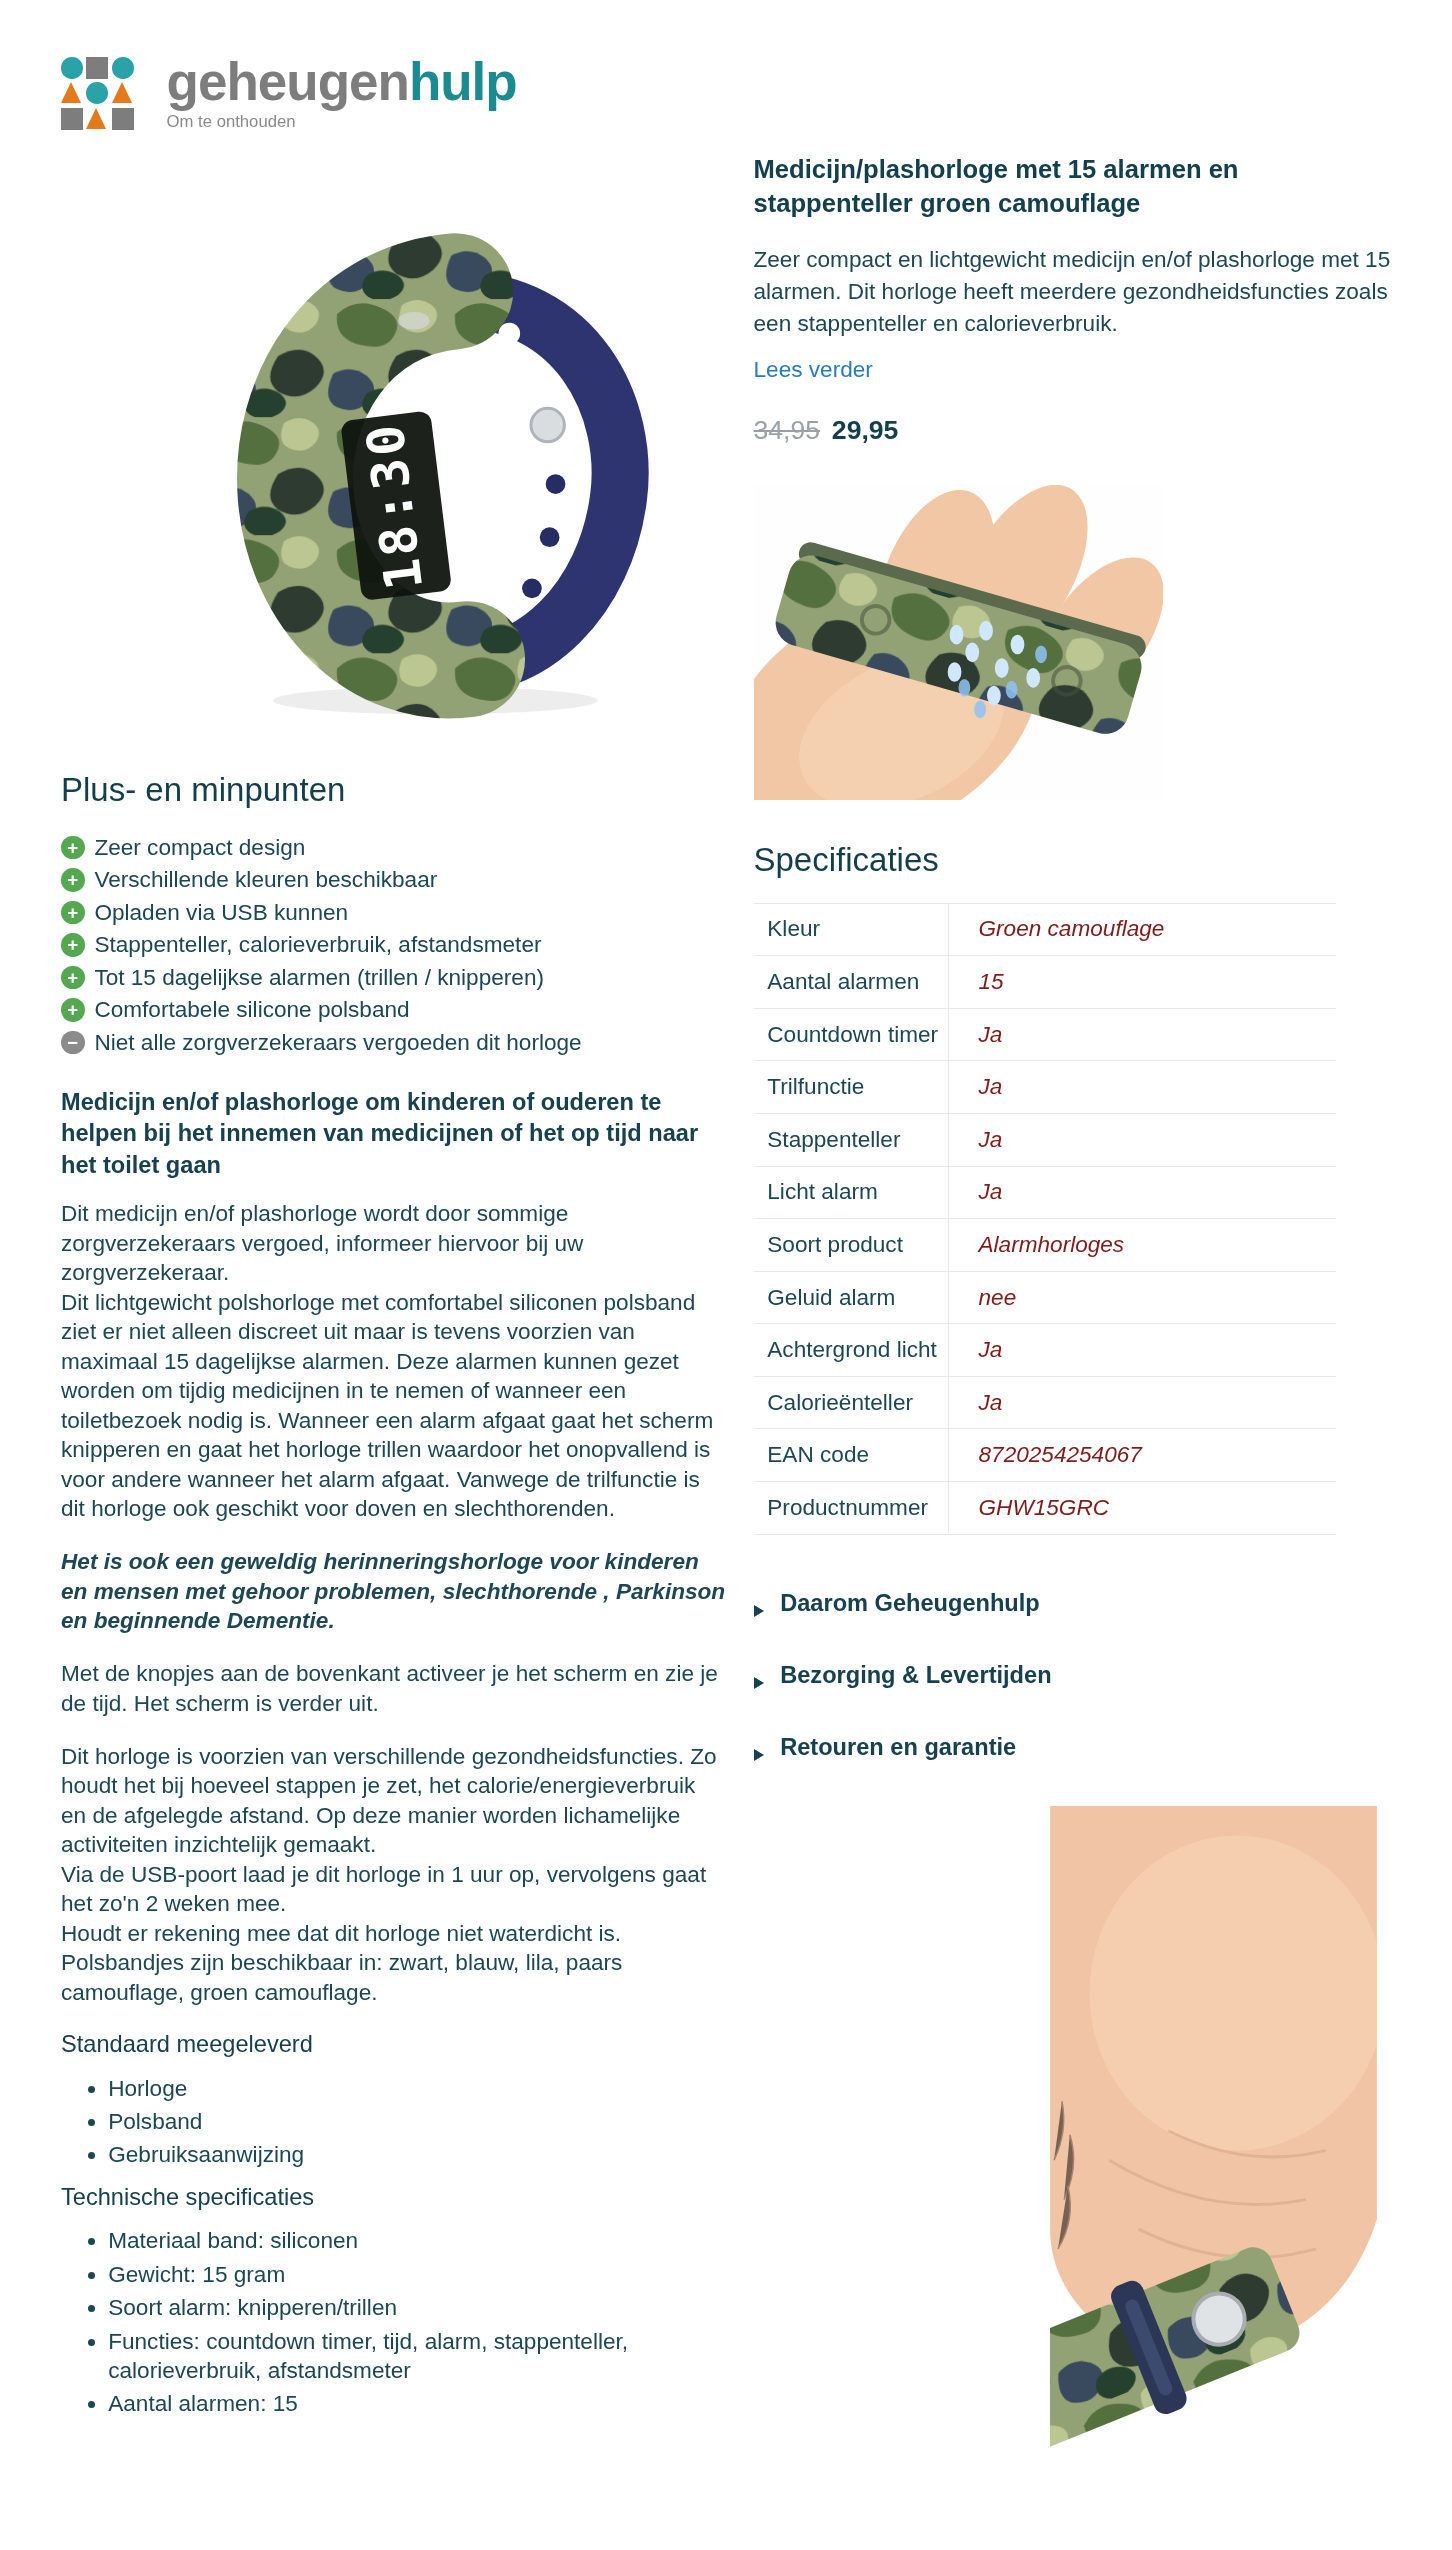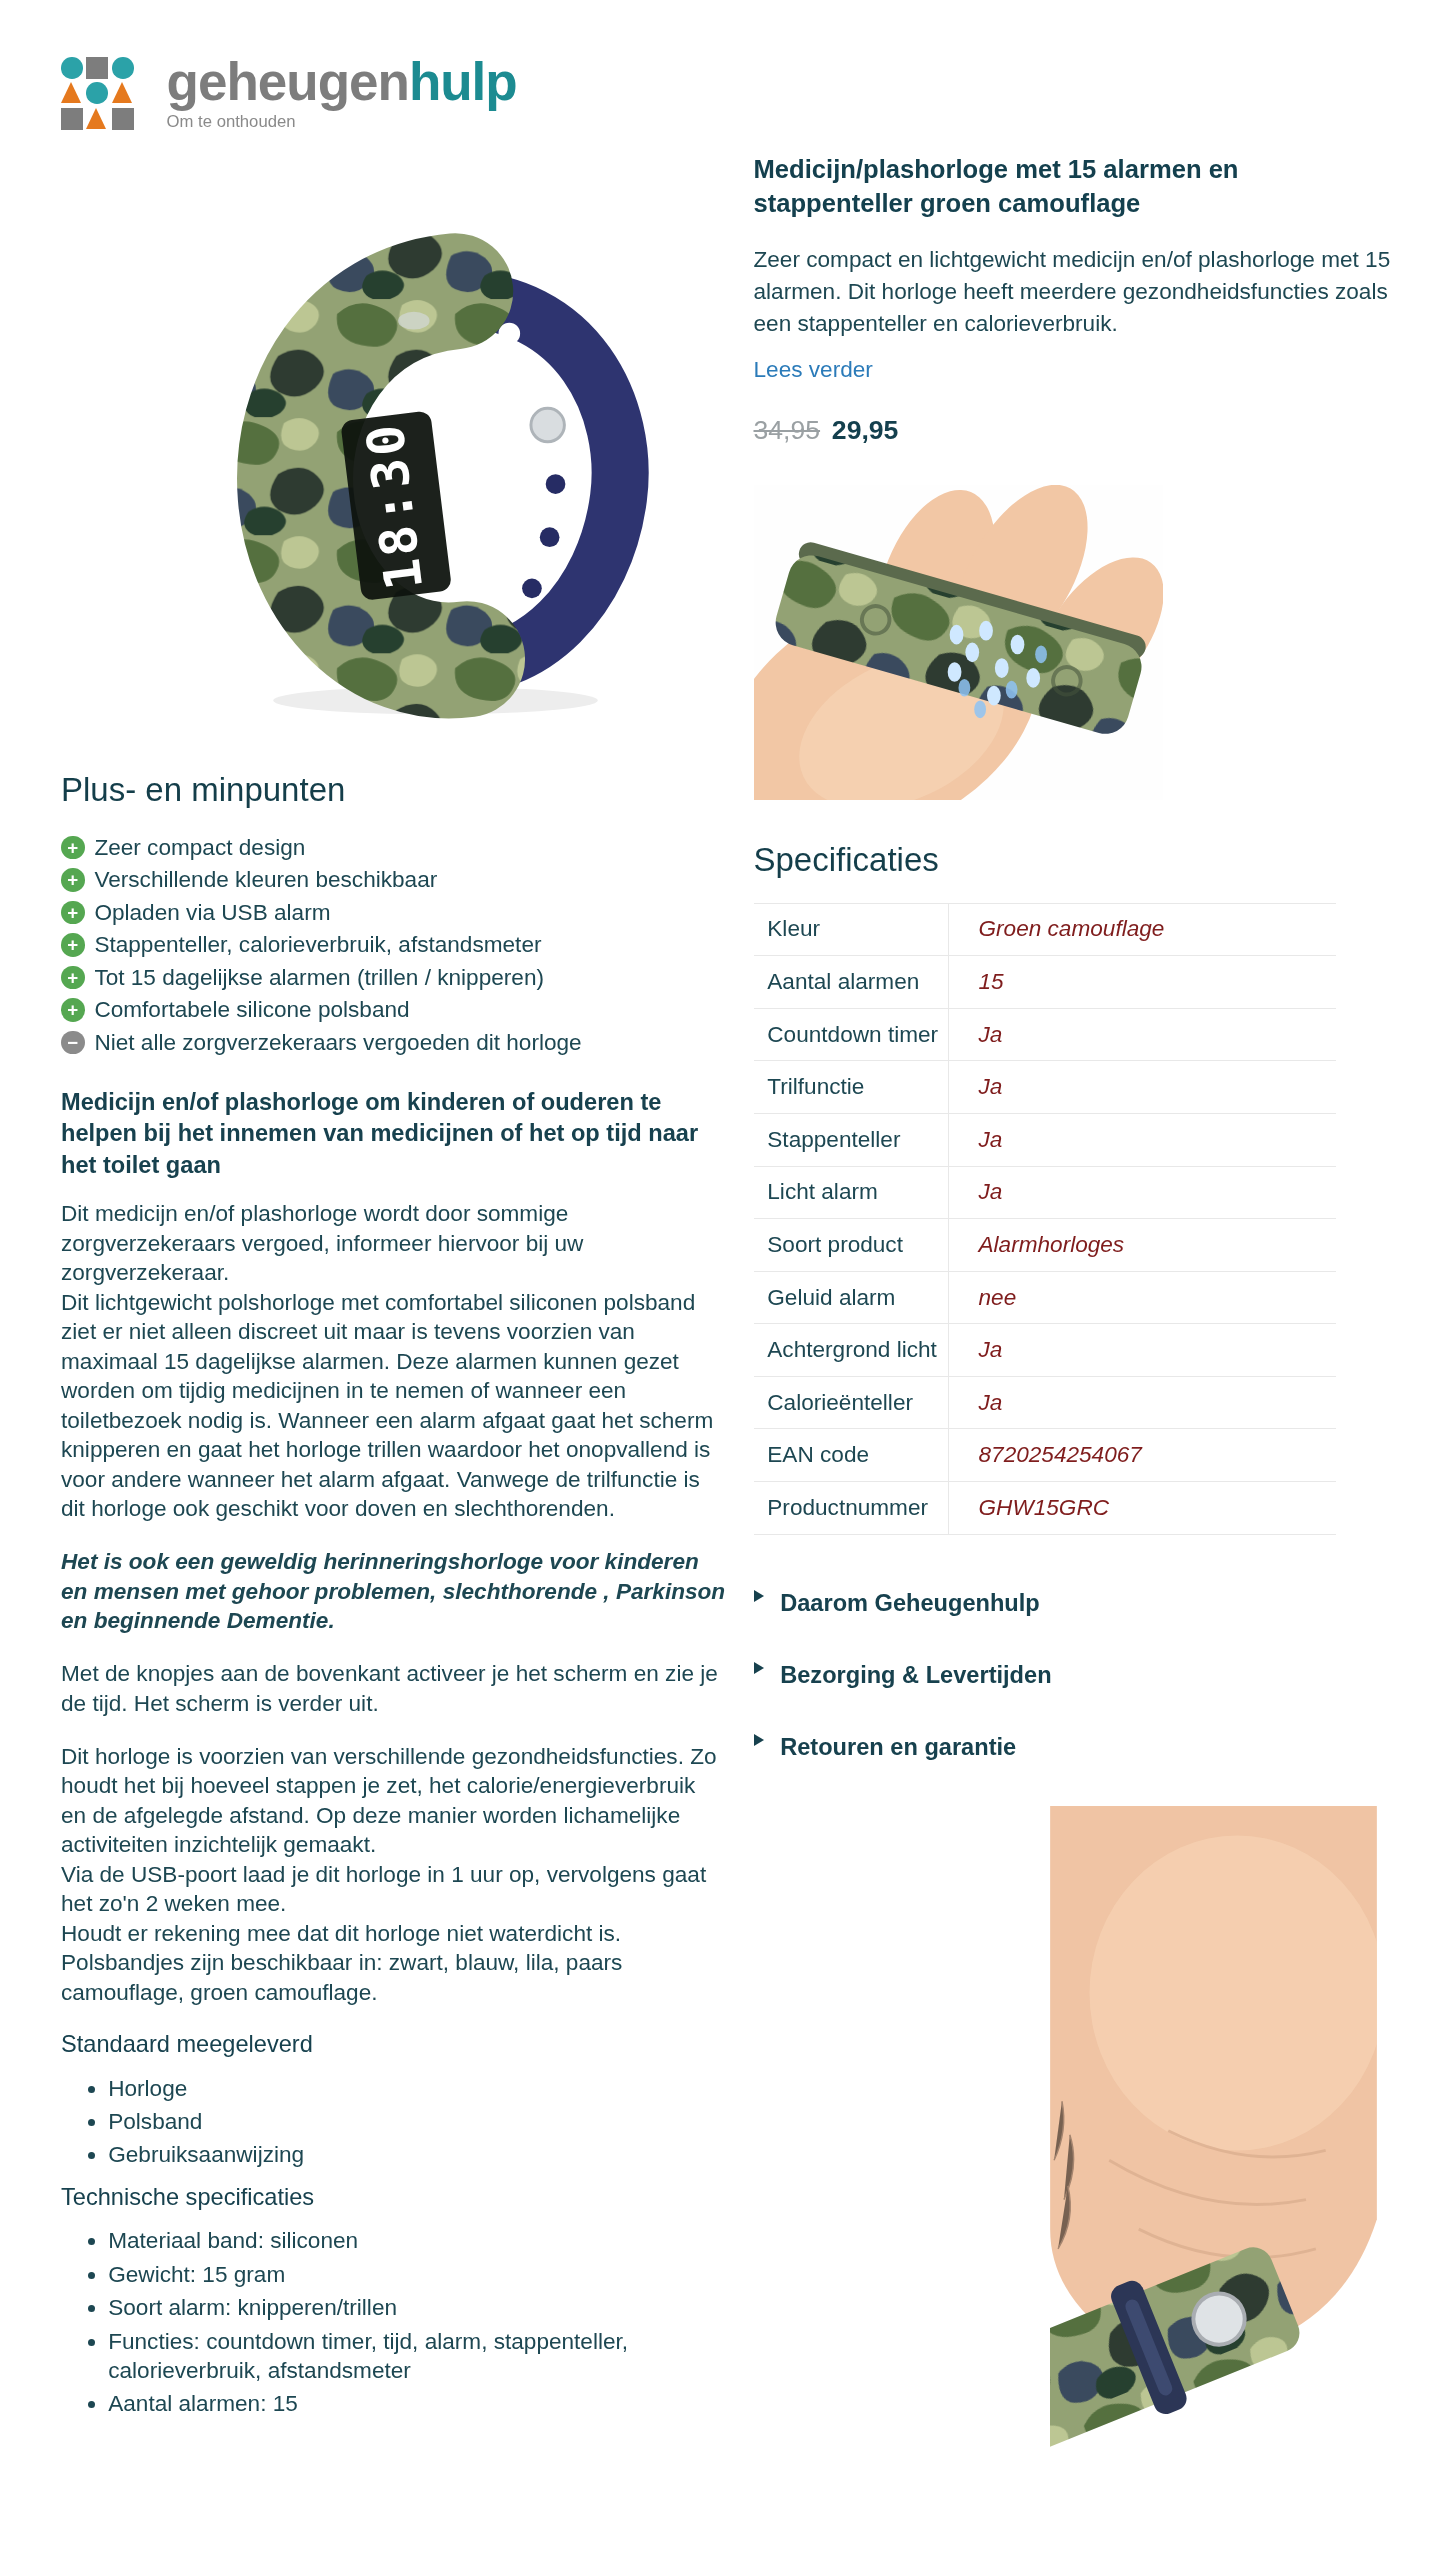--- a/index.html
+++ b/index.html
@@ -72,21 +72,21 @@
   .hand-image { margin:39px 0 41px 0; width:409px; height:315px; cursor:pointer; }
 
   
   .specs table { border-collapse:collapse; width:582px; border-bottom:1px solid #e8e8e8; }
   .specs td { border-top:1px solid #e8e8e8; font-size:22.6px; padding:12.8px 0; height:50px; vertical-align:middle; }
   .specs td.lbl { width:195px; padding-left:13.8px; color:#1d4752; border-right:1px solid #e8e8e8;margin-top:48px; }
   .specs td.val { padding-left:29.5px; font-style:italic; color:#7f1d1d; }
 
   
   .accordions { margin-top:55px; }
-  .acc { display:flex; align-items:flex-start; gap:16.7px; margin-bottom:45px; cursor:pointer; }
+  .acc { display:flex; align-items:flex-end; gap:16.7px; margin-bottom:45px; cursor:pointer; }
   .acc .tri { width:0; height:0; border-left:10.8px solid #17414e; border-top:6.9px solid transparent; border-bottom:6.9px solid transparent; }
   .acc .lbl { font-size:23.6px; font-weight:bold; color:#17414e; }
 
   .wrist-image { margin:9.8px 13.8px 0 auto; width:327px; height:681px; }
   figure { padding:0; }
 </style>
 </head>
 <body>
 
 <div class="page">
@@ -155,21 +155,21 @@
           <li>
               <span class="pm plus">+</span>
               <span>Zeer compact design</span>
             </li>
           <li>
               <span class="pm plus">+</span>
               <span>Verschillende kleuren beschikbaar</span>
             </li>
           <li>
               <span class="pm plus">+</span>
-              <span>Opladen via USB alarm</span>
+              <span>Opladen via USB kunnen</span>
             </li>
           <li>
               <span class="pm plus">+</span>
               <span>Stappenteller, calorieverbruik, afstandsmeter</span>
             </li>
           <li>
               <span class="pm plus">+</span>
               <span>Tot 15 dagelijkse alarmen (trillen / knipperen)</span>
             </li>
           <li>

